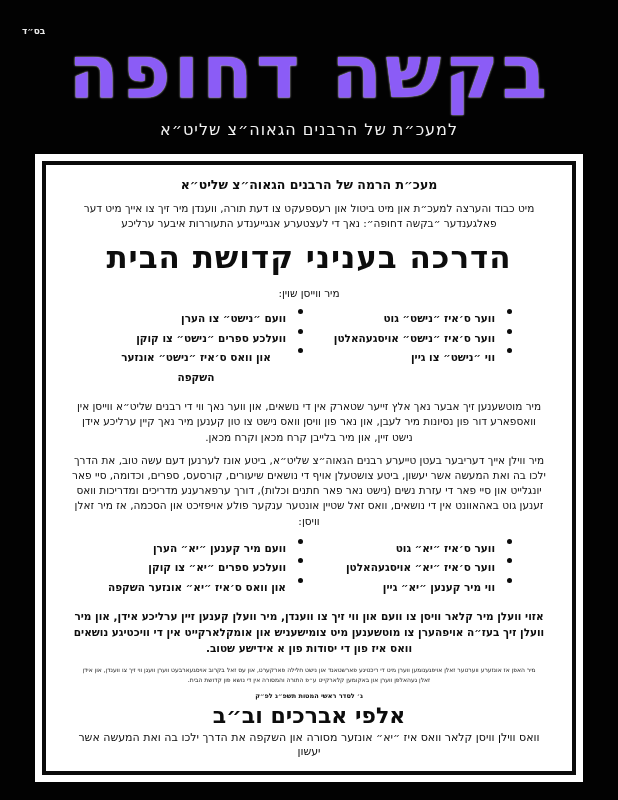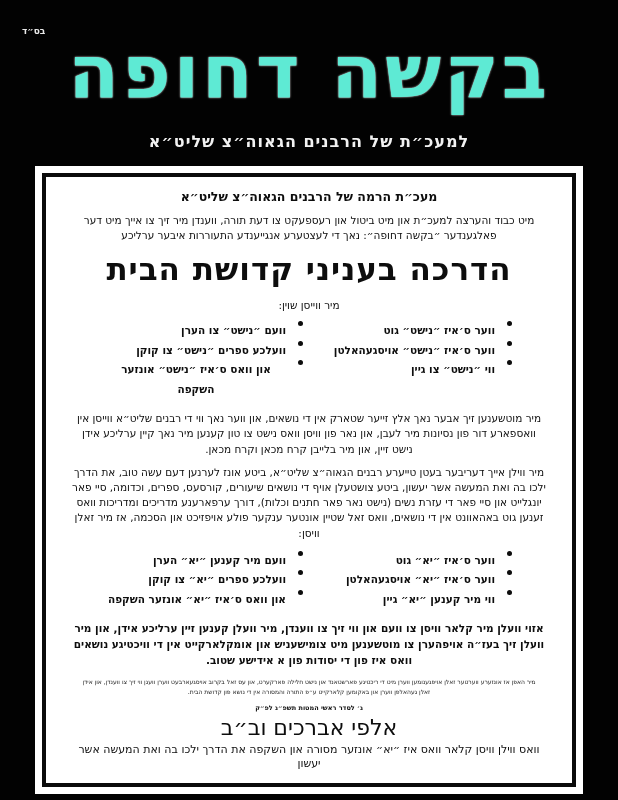--- a/index.html
+++ b/index.html
@@ -12,33 +12,33 @@
     background: #020202;
     overflow: hidden;
   }
   .bsd {
     position: absolute; top: 26px; left: 22px;
     color: #e9e9e9; font-size: 9px; font-weight: bold;
   }
   .title {
     margin-top: 34px;
     text-align: center;
-    color: #5eead4;
+    color: #8b5cf6;
     font-size: 74px;
     font-weight: bold;
     letter-spacing: 3px;
     line-height: 1.0;
     text-shadow: 0 0 2px #fff;
   }
   .subtitle {
-    margin-top: 24px;
+    margin-top: 12px;
     text-align: center;
     color: #f2f2f2;
     font-size: 16px;
-    font-weight: bold;
+    font-weight: normal;
     letter-spacing: 1px;
   }
   .paper {
     position: relative;
     margin: 22px 42px 0 42px;
     background: #ffffff;
     border: 4px solid #0a0a0a;
     box-shadow: 0 0 0 7px #ffffff;
     color: #0d0d0d;
     padding: 12px 20px 12px 20px;
@@ -49,21 +49,21 @@
   .headline { font-size: 31px; font-weight: bold; letter-spacing: 1px; margin: 1px 0 3px 0; white-space: nowrap; }
   .label { font-size: 10.5px; margin: 12px 0 10px 0; }
   .cols { display: flex; padding: 0 34px; margin-bottom: 12px; }
   .col { flex: 1; list-style: none; padding: 0 6px; }
   .col li { display: flex; align-items: flex-start; gap: 12px; font-size: 10.5px; line-height: 1.85; font-weight: bold; }
   .dot { width: 5px; height: 5px; border-radius: 50%; background: #0d0d0d; flex: 0 0 auto; }
   .para-request { margin-bottom: 10px; }
   .para-result { margin: 4px 4px 9px 4px; font-weight: bold; font-size: 10.5px; line-height: 1.5; }
   .fine-print { font-size: 6px; line-height: 1.6; margin: 2px 10px 7px 10px; color: #1a1a1a; }
   .date-line { font-size: 6.5px; font-weight: bold; margin-bottom: 3px; }
-  .signature { font-size: 22px; font-weight: normal; margin-bottom: 3px; }
+  .signature { font-size: 22px; font-weight: bold; margin-bottom: 3px; }
   .sig-sub { font-size: 11px; line-height: 1.3; }
 </style>
 </head>
 <body>
 
 <div class="page">
 
   <div class="bsd">בס״ד</div>
 
   <h1 class="title">בקשה דחופה</h1>

